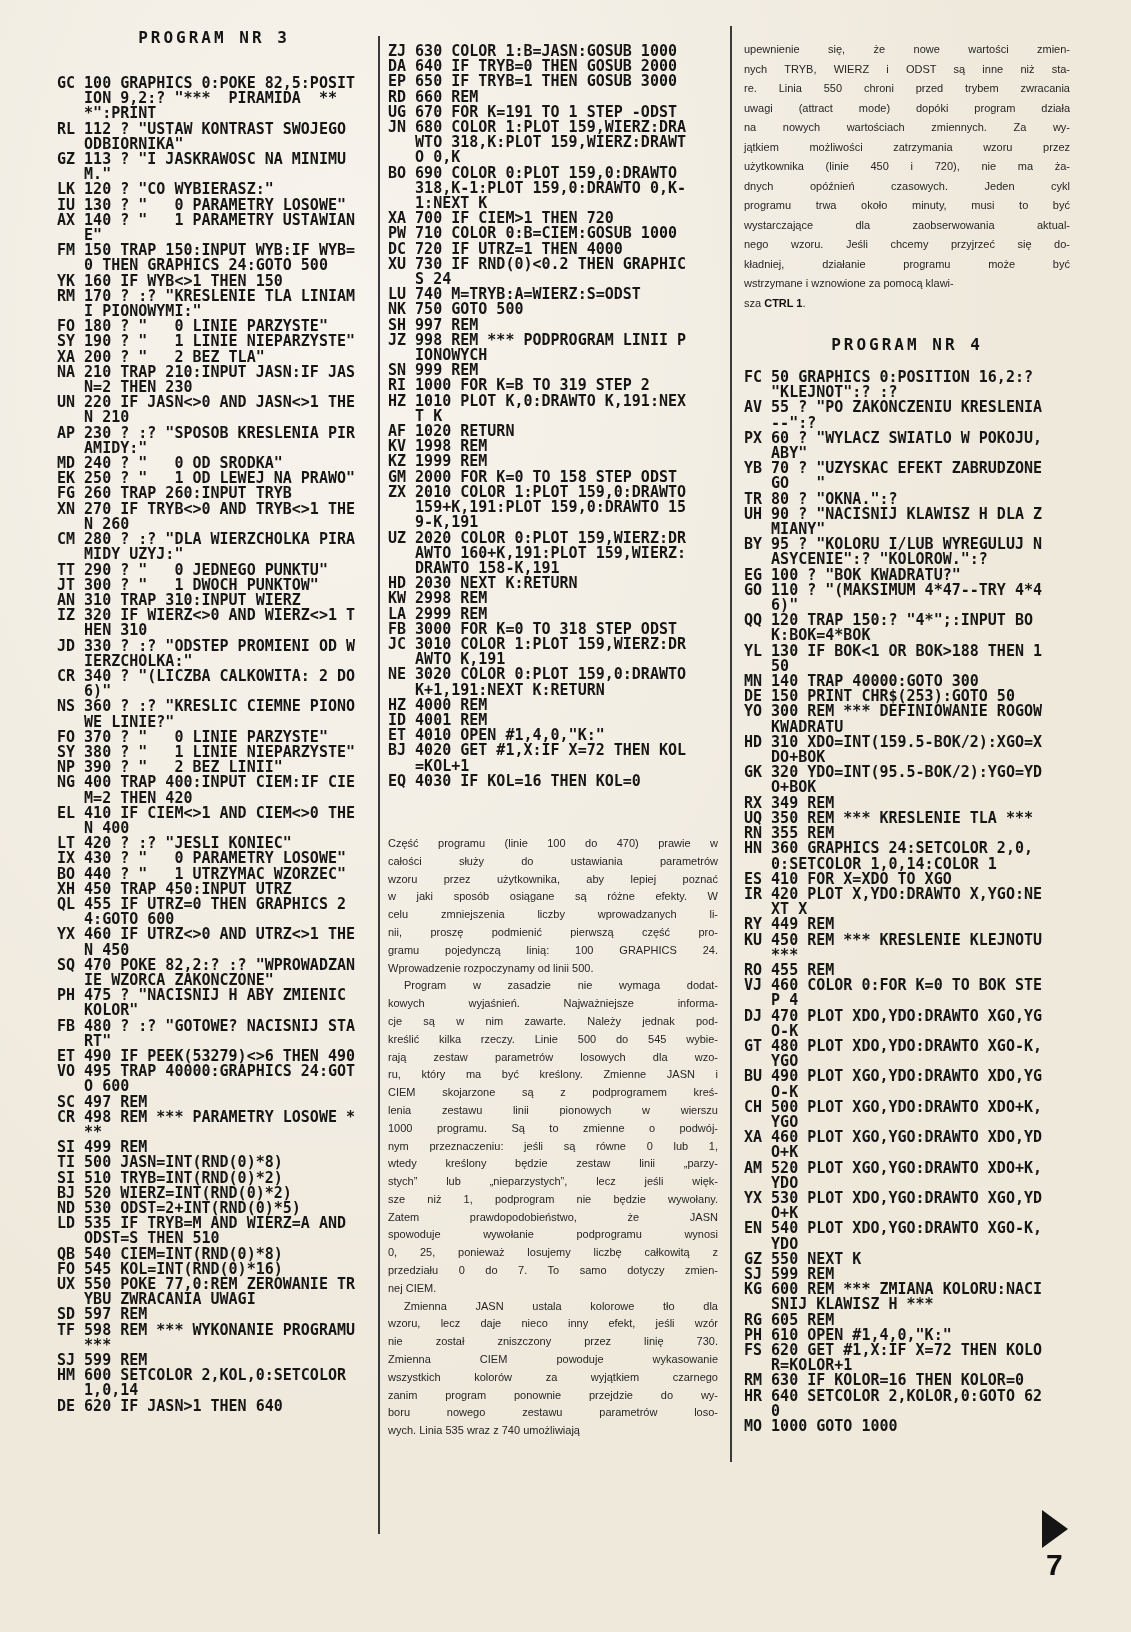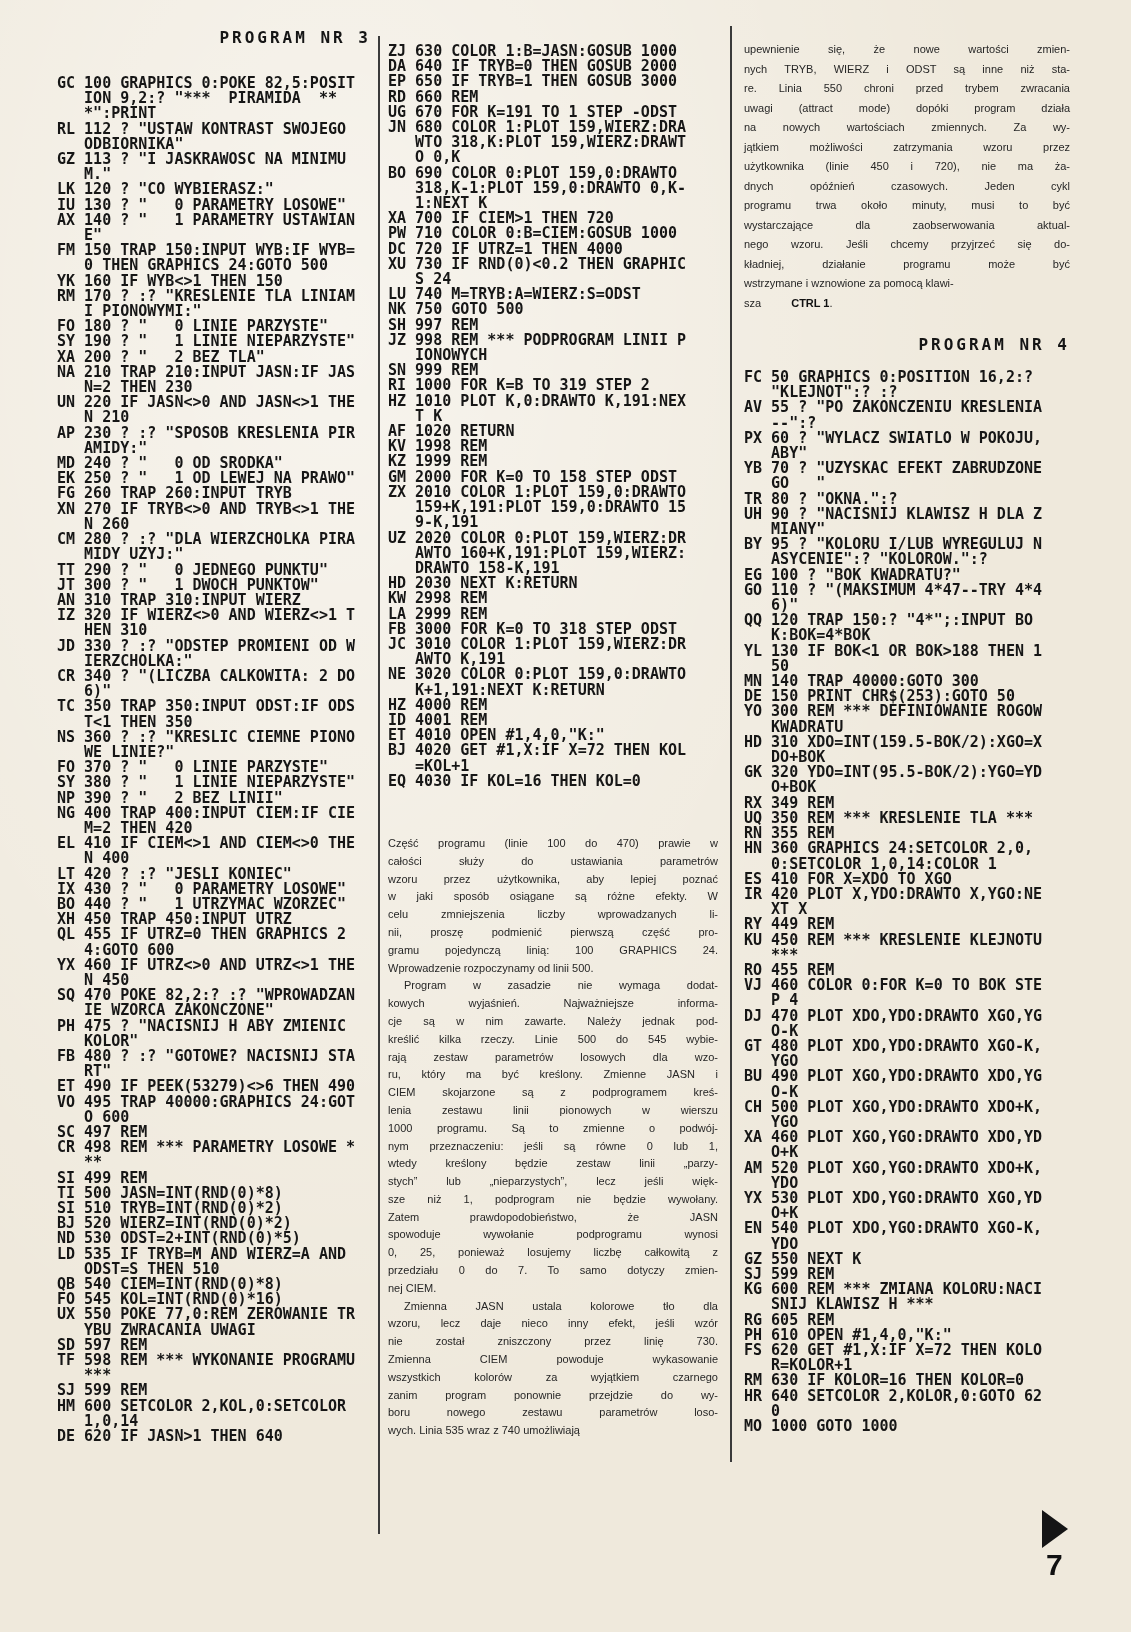--- a/index.html
+++ b/index.html
@@ -12,21 +12,21 @@
     color:#1c1c1c;
   }
   .col { position:absolute; }
   .col-left  { left:57px;  top:28px;  width:314px; }
   .col-mid   { left:388px; top:44px;  width:330px; }
   .col-right { left:744px; top:40px;  width:326px; }
 
   .prog-title {
     font-family:"DejaVu Sans Mono", monospace;
     font-weight:bold; font-size:16px; letter-spacing:3px;
-    text-align:right; height:20px; margin-bottom:28px; color:#151515;
+    text-align:center; height:20px; margin-bottom:28px; color:#151515;
   }
   .col-right .prog-title { margin-top:22px; margin-bottom:15px; }
 
   .codebox {
     font-family:"DejaVu Sans Mono", monospace;
     font-weight:bold; font-size:15px; line-height:15.2px;
     width:33.4ch; color:#161616;
   }
   .cl {
     padding-left:3ch; text-indent:-3ch;
@@ -38,21 +38,21 @@
     font-family:"Liberation Sans", sans-serif;
     font-size:11px; color:#262626;
   }
   .col-mid .bodytext  { line-height:17.8px; margin-top:46px; }
   .col-right .bodytext{ line-height:19.5px; }
   .para { margin:0; }
   .pline { text-align:justify; text-align-last:justify; }
   .pline:last-child { text-align-last:left; }
   .para.indent div.pline:first-of-type { text-indent:16px; }
   .lastline { text-align:left; }
-  .lastline b { font-weight:bold; color:#111;margin-left:27px; }
+  .lastline b { font-weight:bold; color:#111; }
 
   .vrule { position:absolute; width:2px; background:#3a3a3a; }
   .vrule-1 { left:378px; top:36px;  height:1498px; }
   .vrule-2 { left:730px; top:26px;  height:1436px; }
 
   .arrow {
     position:absolute; left:1042px; top:1510px; width:0; height:0;
     border-left:26px solid #151515;
     border-top:19px solid transparent;
     border-bottom:19px solid transparent;
@@ -120,21 +120,20 @@
         <div class="cl"><span class="ck">JT</span><span class="ct">300 ? "   1 DWOCH PUNKTOW"</span></div>
 
         <div class="cl"><span class="ck">AN</span><span class="ct">310 TRAP 310:INPUT WIERZ</span></div>
 
         <div class="cl"><span class="ck">IZ</span><span class="ct">320 IF WIERZ&lt;&gt;0 AND WIERZ&lt;&gt;1 THEN 310</span></div>
 
         <div class="cl"><span class="ck">JD</span><span class="ct">330 ? :? "ODSTEP PROMIENI OD WIERZCHOLKA:"</span></div>
 
         <div class="cl"><span class="ck">CR</span><span class="ct">340 ? "(LICZBA CALKOWITA: 2 DO 6)"</span></div>
 
-        <div class="cl"><span class="ck">TC</span><span class="ct">350 TRAP 350:INPUT ODST:IF ODST&lt;1 THEN 350</span></div>
 
         <div class="cl"><span class="ck">NS</span><span class="ct">360 ? :? "KRESLIC CIEMNE PIONOWE LINIE?"</span></div>
 
         <div class="cl"><span class="ck">FO</span><span class="ct">370 ? "   0 LINIE PARZYSTE"</span></div>
 
         <div class="cl"><span class="ck">SY</span><span class="ct">380 ? "   1 LINIE NIEPARZYSTE"</span></div>
 
         <div class="cl"><span class="ck">NP</span><span class="ct">390 ? "   2 BEZ LINII"</span></div>
 
         <div class="cl"><span class="ck">NG</span><span class="ct">400 TRAP 400:INPUT CIEM:IF CIEM=2 THEN 420</span></div>

